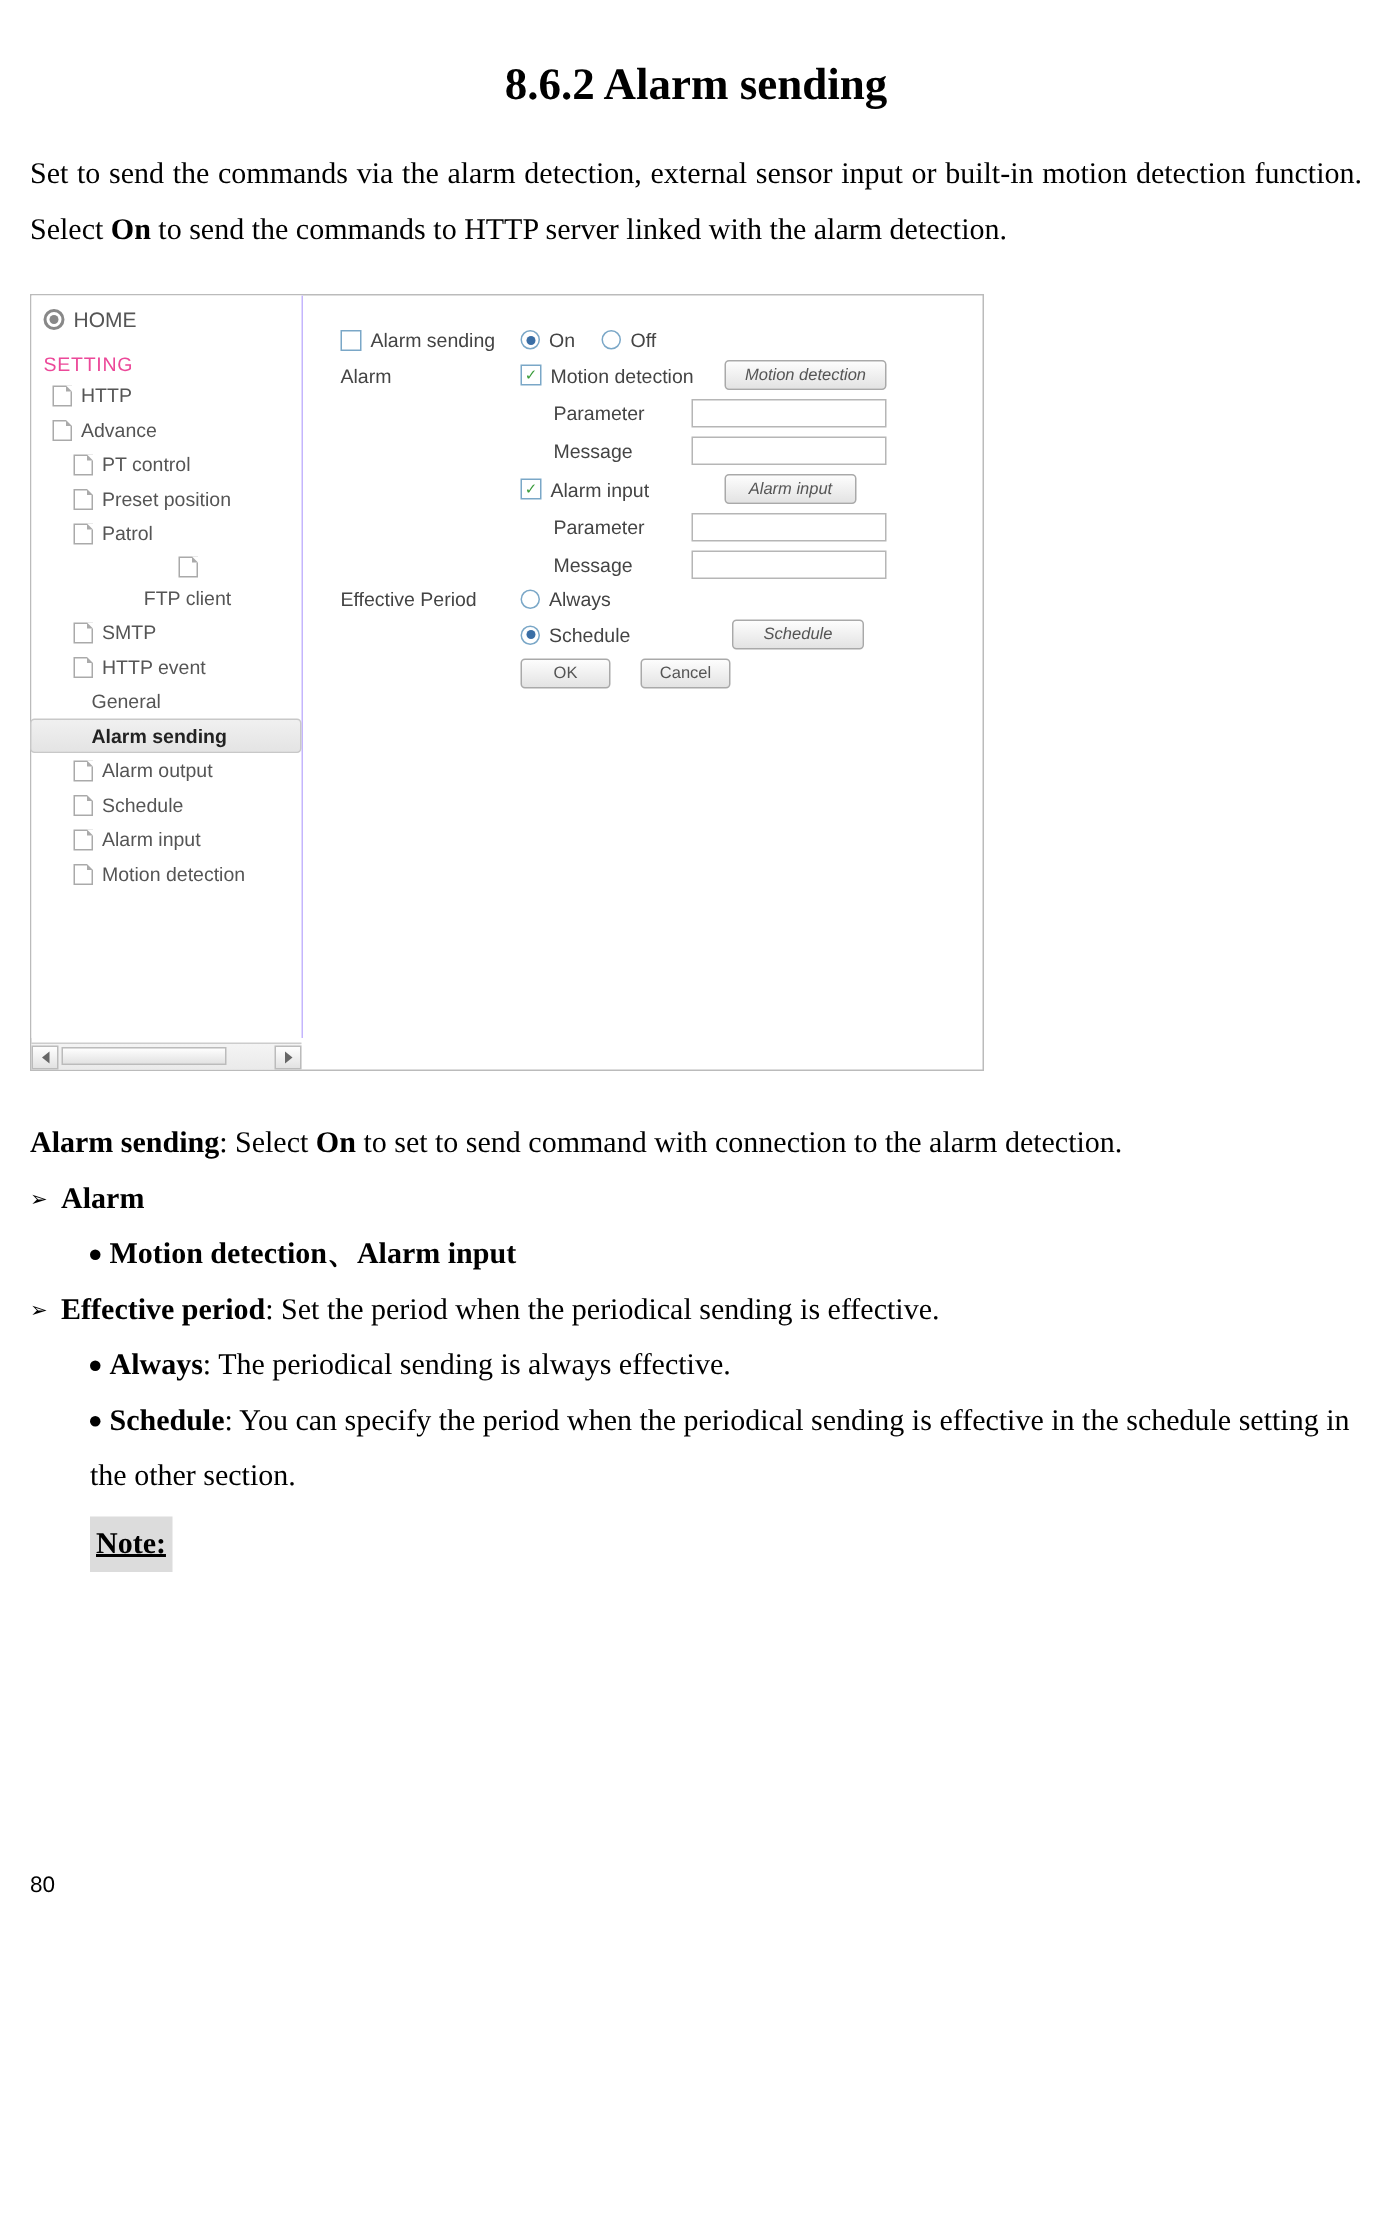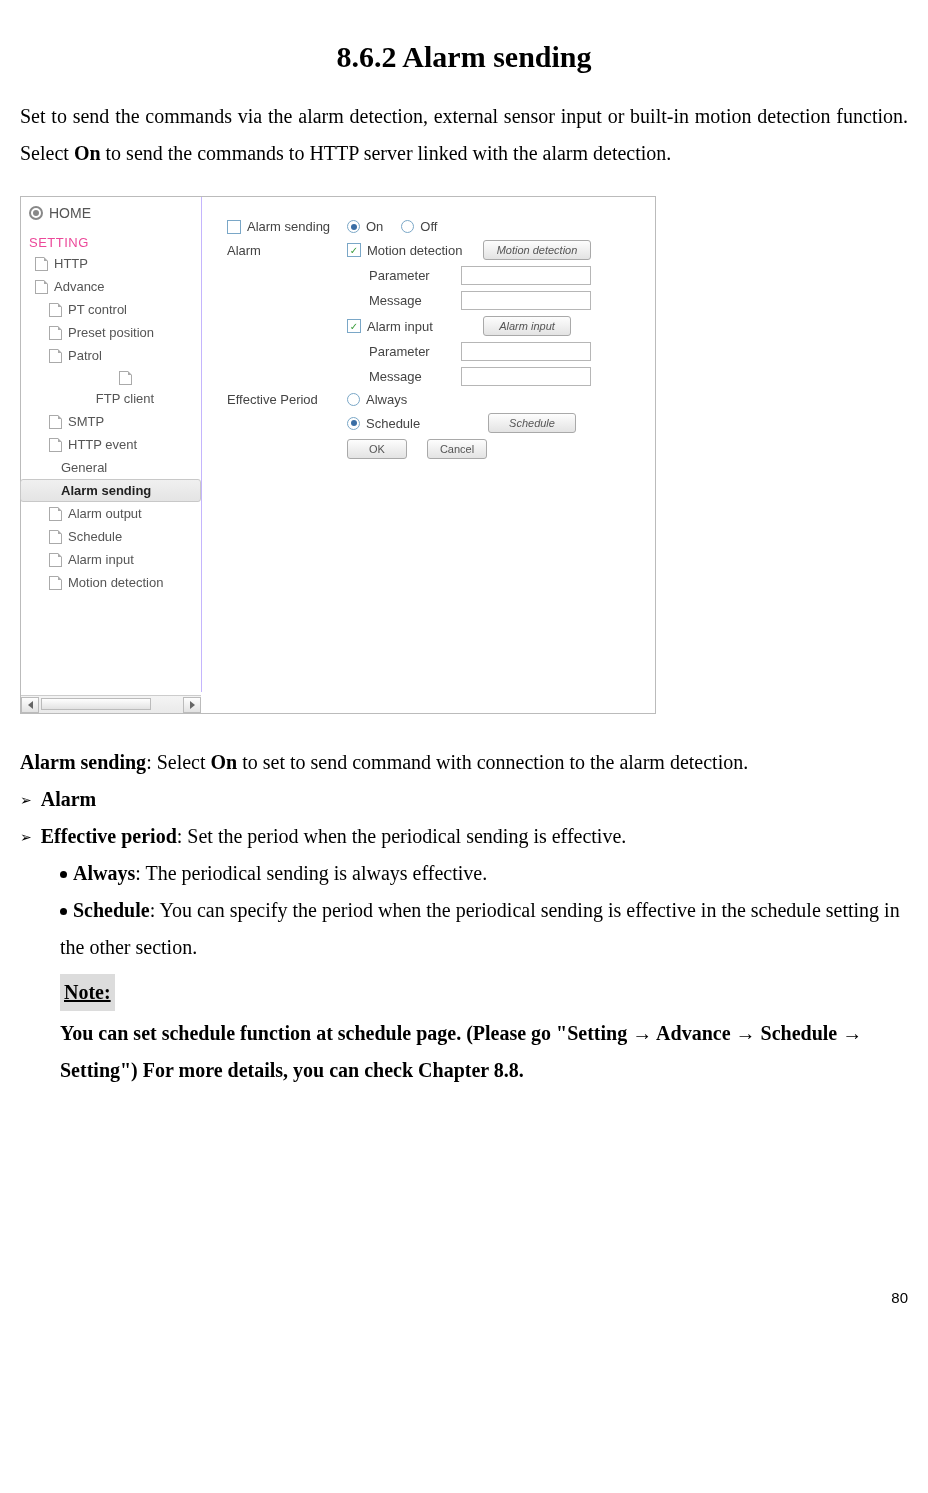--- a/index.html
+++ b/index.html
@@ -193,21 +193,21 @@
   .dot-bullet { display:inline-block; width:7px; height:7px; background:#000; border-radius:50%; margin-right:6px; vertical-align:2px;}
   .indent1 { padding-left: 40px; }
   .note-box {
     display:inline-block;
     background:#dcdcdc;
     padding: 0 4px;
     font-weight:bold;
     text-decoration: underline;
   }
   .page-num {
-    text-align:right;
+    text-align:left;
     font-family: Arial, Helvetica, sans-serif;
     font-size: 15px;
     margin-top: 200px;
   }
 </style>
 </head>
 <body>
 
 <h2 class="section-heading">8.6.2 Alarm sending</h2>
 
@@ -375,31 +375,33 @@
 
 <div class="body-text">
   <div>
     <span class="bold">Alarm sending</span><span>: Select </span><span class="bold">On</span><span> to set to send command with connection to the alarm detection.</span>
   </div>
 
   <div>
     <span class="tri-bullet">➢</span>
     <span class="bold">Alarm</span>
   </div>
+  <div class="indent1">
+    <span class="dot-bullet"></span><span class="bold">Motion detection、Alarm input</span>
+  </div>
 
   <div>
     <span class="tri-bullet">➢</span>
     <span class="bold">Effective period</span><span>: Set the period when the periodical sending is effective.</span>
   </div>
   <div class="indent1">
     <span class="dot-bullet"></span><span class="bold">Always</span><span>: The periodical sending is always effective.</span>
   </div>
   <div class="indent1">
     <span class="dot-bullet"></span><span class="bold">Schedule</span><span>: You can specify the period when the periodical sending is effective in the schedule setting in the other section.</span>
   </div>
 
   <div class="indent1" style="margin-top:8px;">
     <span class="note-box">Note:</span>
   </div>
-  <div class="indent1 bold" style="margin-top:4px;">You can set schedule function at schedule page. (Please go "Setting → Advance → Schedule → Setting") For more details, you can check Chapter 8.8.</div>
 </div>
 
 <div class="page-num">80</div>
 
 </body></html>

